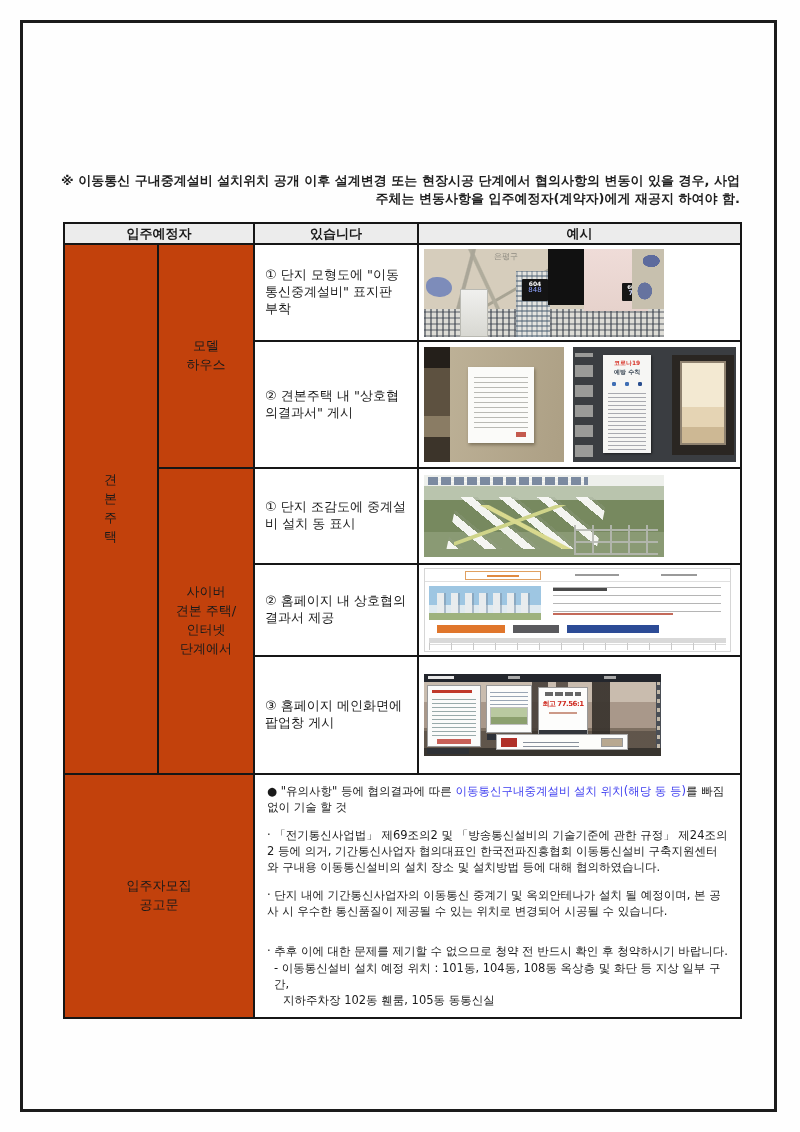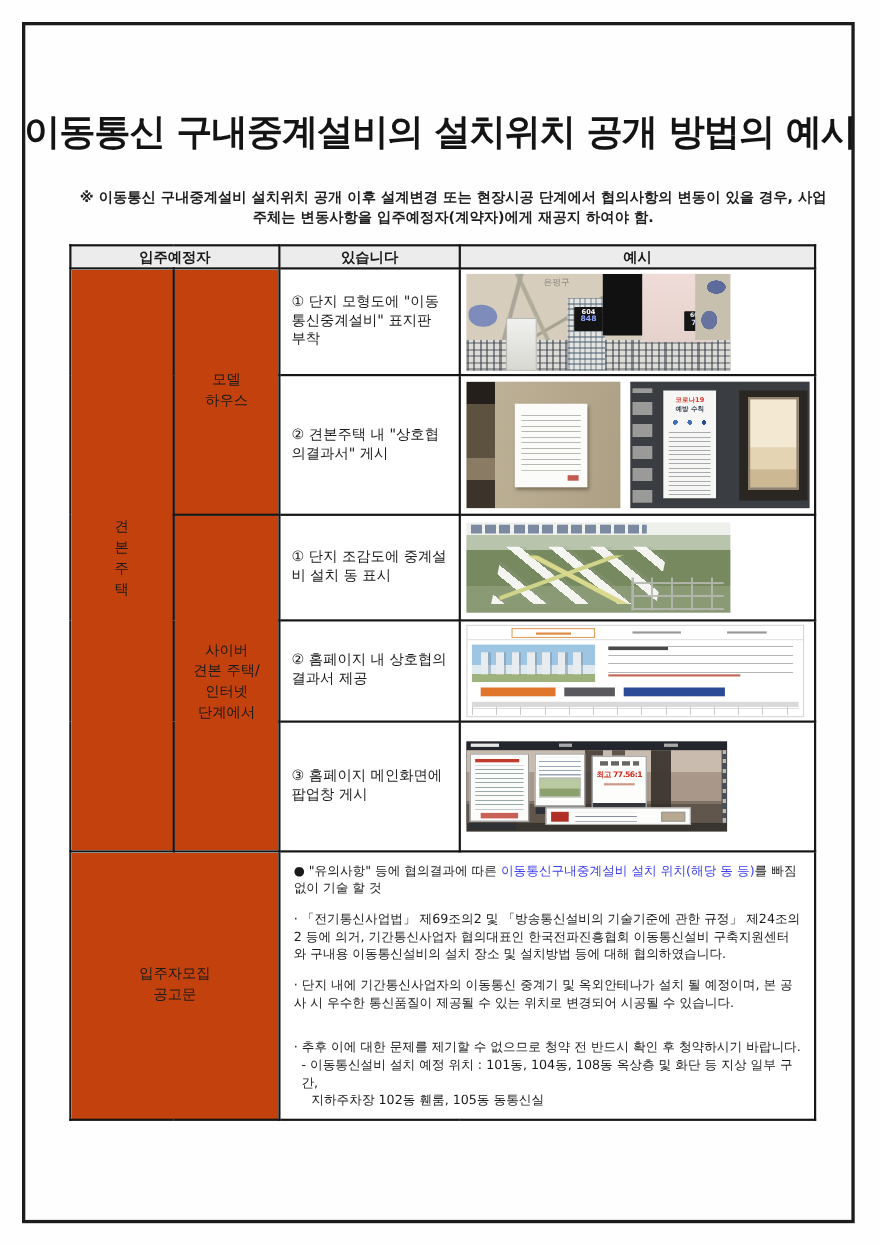--- a/index.html
+++ b/index.html
@@ -3,22 +3,22 @@
 <meta charset="utf-8">
 <style>
   * { margin:0; padding:0; box-sizing:border-box; }
   html,body { background:#ffffff; }
   body { width:800px; height:1132px; font-family:"DejaVu Sans","Liberation Sans",sans-serif; color:#1a1a1a; }
   .page { position:relative; width:800px; height:1132px; background:#fefefe; }
   .page-frame { position:absolute; left:20px; top:20px; width:757px; height:1092px; border:3px solid #1c1c1c; }
 
   .doc-title { position:absolute; left:0; top:98px; width:800px; text-align:center;
     font-family:"DejaVu Serif","Liberation Serif",serif; font-weight:700; font-size:33px; letter-spacing:-1px; color:#141414; }
-  .doc-note { position:absolute; left:60px; top:172px; width:680px; text-align:center;
-    font-size:13px; font-weight:700; line-height:1.4; color:#1f1f1f;margin-left:12px; }
+  .doc-note { position:absolute; left:60px; top:172px; width:680px; text-align:right;
+    font-size:13px; font-weight:700; line-height:1.4; color:#1f1f1f; }
 
   table.main { position:absolute; left:63px; top:222px; border-collapse:collapse; table-layout:fixed; }
   table.main td, table.main th { border:2px solid #161616; overflow:hidden; }
   th.hd { background:#ececec; font-size:13px; font-weight:600; text-align:center; height:21px; }
   td.cat { background:#c2410c; font-size:13px; text-align:center; vertical-align:middle; white-space:pre-line; line-height:1.45; }
   td.vertcat { letter-spacing:1px; }
   td.method { background:#fff; font-size:13px; text-align:left; vertical-align:middle; padding:4px 8px 4px 10px; line-height:1.3; }
   td.example { background:#fff; vertical-align:middle; padding:3px 0 3px 5px; }
 
   td.noticecell { background:#fff; vertical-align:middle; padding:8px 12px; font-size:11.5px; line-height:1.42; }
@@ -47,21 +47,21 @@
       #dddcd6; }
   .tower-a { position:absolute; left:92px; top:22px; width:34px; height:66px;
     background:
       repeating-linear-gradient(0deg, rgba(70,90,110,.5) 0 2px, transparent 2px 5px),
       repeating-linear-gradient(90deg, rgba(70,90,110,.35) 0 2px, transparent 2px 5px),
       #e4e4e0; }
   .tower-b { position:absolute; left:36px; top:40px; width:28px; height:48px; background:linear-gradient(#f0f0ee,#d8d8d2); border:1px solid #b9b9b2; }
   .sign1 { position:absolute; left:98px; top:30px; width:26px; height:22px; background:#141414; border-radius:1px;
     text-align:center; line-height:1.05; padding-top:2px; }
   .sign1 .l1 { font-size:6px; color:#fff; font-weight:700; }
-  .sign1 .l2 { font-size:7px; color:#8fa4ff; font-weight:700; }
+  .sign1 .l2 { font-size:7px; color:#8fa4ff; font-weight:400; }
   .redact { position:absolute; left:124px; top:0; width:36px; height:56px; background:#111; }
   .pinkwall { position:absolute; left:160px; top:0; width:64px; height:62px; background:linear-gradient(#efdcd8,#e6d2cc); }
   .sign2 { position:absolute; left:198px; top:34px; width:22px; height:18px; background:#161616; border-radius:1px;
     text-align:center; line-height:1.1; padding-top:1px; }
   .sign2 .l1 { font-size:5.5px; color:#fff; font-weight:700; }
   .sign2 .l2 { font-size:6.5px; color:#cfd8ff; font-weight:700; }
   .rightmap { position:absolute; right:0; top:0; width:32px; height:60px;
     background: radial-gradient(14px 10px at 60% 20%, #5d6b9d 60%, transparent 62%),
                 radial-gradient(12px 14px at 40% 70%, #66739f 60%, transparent 62%), #c7c0ae; }
 
@@ -168,21 +168,20 @@
   .scrollbar { position:absolute; right:0; top:8px; width:5px; height:66px; background:#4a4e55;
     background-image:repeating-linear-gradient(0deg,#c2b8a8 0 4px, transparent 4px 9px); background-size:3px 100%; background-position:1px 0; background-repeat:no-repeat; }
   .dark-btn { position:absolute; left:3px; bottom:2px; width:42px; height:6px; background:#2e3136; }
 </style>
 </head>
 <body>
 
 <div class="page">
   <div class="page-frame"></div>
 
-  <div class="doc-title">이동통신 구내중계설비의 설치위치 공개 방법의 예시</div>
   <div class="doc-note">※ 이동통신 구내중계설비 설치위치 공개 이후 설계변경 또는 현장시공 단계에서 협의사항의 변동이 있을 경우, 사업주체는 변동사항을 입주예정자(계약자)에게 재공지 하여야 함.</div>
 
   <table class="main">
     <colgroup>
       <col style="width:94px">
         <col style="width:96px">
         <col style="width:164px">
         <col style="width:323px">
     </colgroup>
     <tbody>

